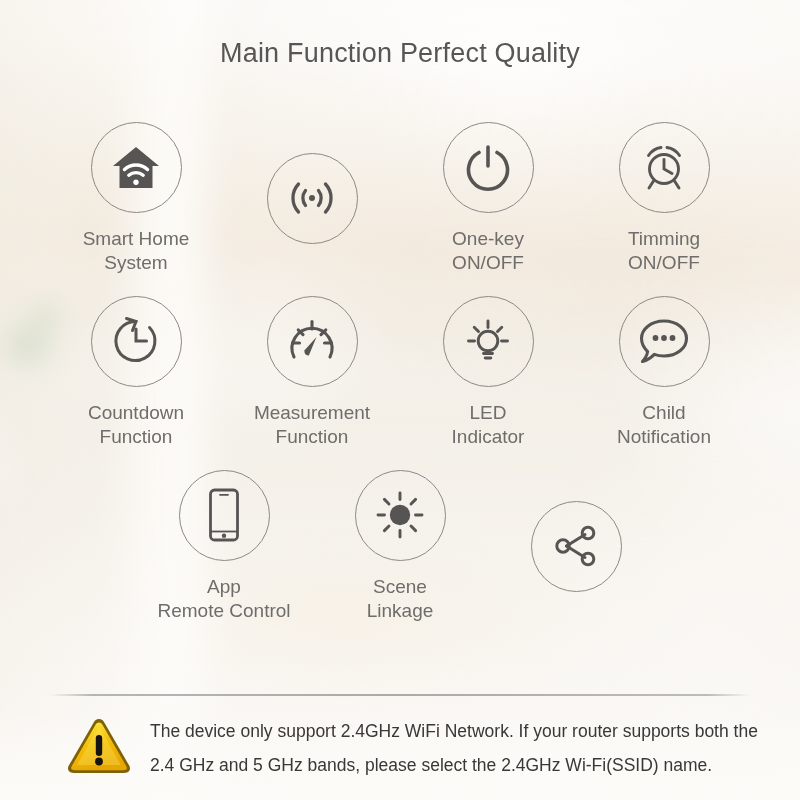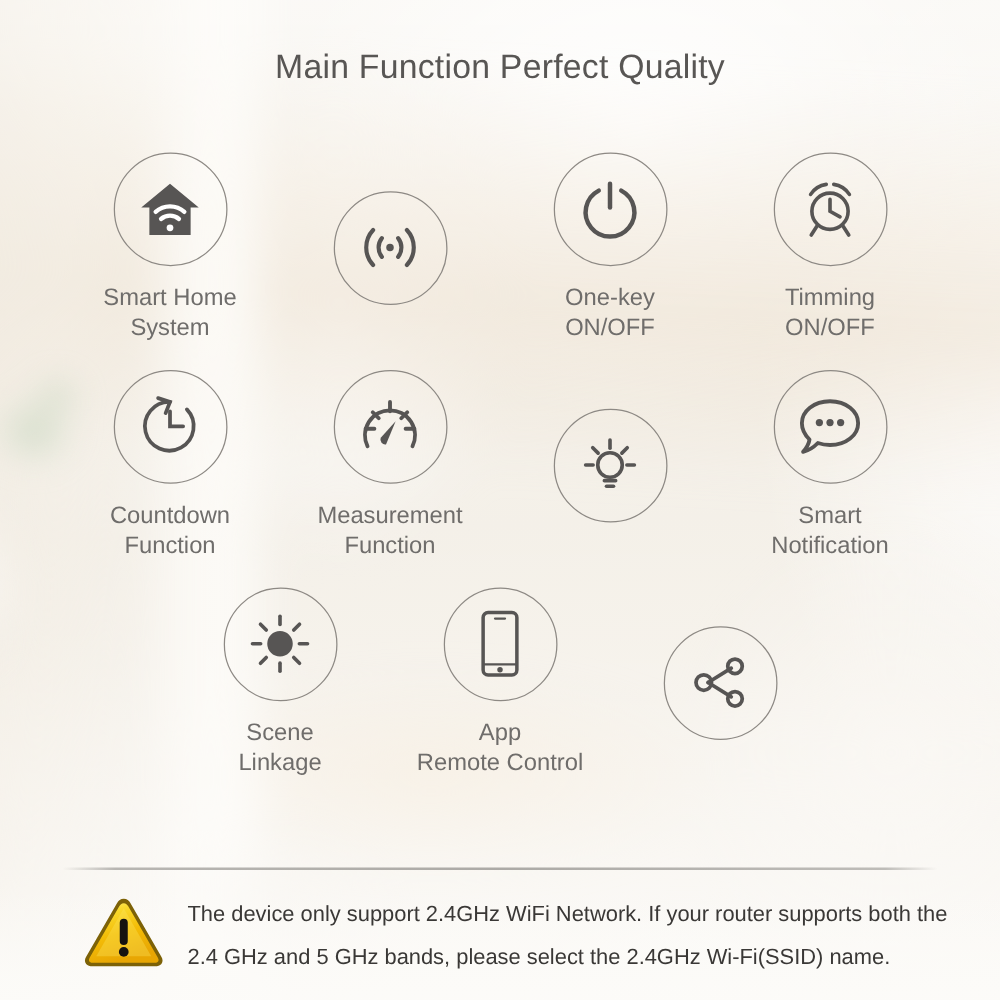--- a/index.html
+++ b/index.html
@@ -280,40 +280,57 @@
                 <line x1="23.2" y1="42" x2="28.8" y2="42"></line>
                 <line x1="26" y1="5" x2="26" y2="11.5"></line>
                 <line x1="6.5" y1="25" x2="12.5" y2="25"></line>
                 <line x1="45.5" y1="25" x2="39.5" y2="25"></line>
                 <line x1="12.2" y1="11.2" x2="16.5" y2="15.5"></line>
                 <line x1="39.8" y1="11.2" x2="35.5" y2="15.5"></line>
               </g>
             </svg>
           </span>
         </div>
+        <div class="caption">LED
+Indicator</div>
       </div>
 
       <div class="cell">
         <div class="circle">
           <span>
             <svg width="52" height="48" viewBox="0 0 52 48">
               <path d="M26 4 C39 4 48.5 12 48.5 21.5 C48.5 31 39 39 26 39 C22.5 39 19.2 38.4 16.3 37.4 C13 40.8 8.5 43.5 4.5 44.5 C7.5 41 9.2 37.6 9.6 34.6 C6.4 31.3 3.5 26.9 3.5 21.5 C3.5 12 13 4 26 4 Z" fill="none" stroke="#575554" stroke-width="3.1" stroke-linejoin="round"></path>
               <circle cx="17.5" cy="21" r="2.9" fill="#575554"></circle>
               <circle cx="26" cy="21" r="2.9" fill="#575554"></circle>
               <circle cx="34.5" cy="21" r="2.9" fill="#575554"></circle>
             </svg>
           </span>
         </div>
-        <div class="caption">Smart
+        <div class="caption">Child
 Notification</div>
       </div>
 
     </div>
 
     <div class="row">
+
+      <div class="cell">
+        <div class="circle">
+          <span>
+            <svg width="34" height="54" viewBox="0 0 34 54">
+              <rect x="3.5" y="2" width="27" height="50" rx="4" ry="4" fill="none" stroke="#575554" stroke-width="2.8"></rect>
+              <line x1="13" y1="6.8" x2="21" y2="6.8" stroke="#575554" stroke-width="1.8" stroke-linecap="round"></line>
+              <line x1="3.5" y1="43.5" x2="30.5" y2="43.5" stroke="#575554" stroke-width="1.8"></line>
+              <circle cx="17" cy="47.8" r="2.2" fill="#575554"></circle>
+            </svg>
+          </span>
+        </div>
+        <div class="caption">App
+Remote Control</div>
+      </div>
 
       <div class="cell">
         <div class="circle">
           <span>
             <svg width="50" height="50" viewBox="0 0 50 50">
               <circle cx="25" cy="25" r="10.2" fill="#575554"></circle>
               <g stroke="#575554" stroke-width="2.9" stroke-linecap="round">
                 <line x1="25" y1="3" x2="25" y2="9.5"></line>
                 <line x1="25" y1="40.5" x2="25" y2="47"></line>
                 <line x1="3" y1="25" x2="9.5" y2="25"></line>
@@ -321,35 +338,20 @@
                 <line x1="9.4" y1="9.4" x2="14" y2="14"></line>
                 <line x1="36" y1="36" x2="40.6" y2="40.6"></line>
                 <line x1="40.6" y1="9.4" x2="36" y2="14"></line>
                 <line x1="14" y1="36" x2="9.4" y2="40.6"></line>
               </g>
             </svg>
           </span>
         </div>
         <div class="caption">Scene
 Linkage</div>
-      </div>
-
-      <div class="cell">
-        <div class="circle">
-          <span>
-            <svg width="34" height="54" viewBox="0 0 34 54">
-              <rect x="3.5" y="2" width="27" height="50" rx="4" ry="4" fill="none" stroke="#575554" stroke-width="2.8"></rect>
-              <line x1="13" y1="6.8" x2="21" y2="6.8" stroke="#575554" stroke-width="1.8" stroke-linecap="round"></line>
-              <line x1="3.5" y1="43.5" x2="30.5" y2="43.5" stroke="#575554" stroke-width="1.8"></line>
-              <circle cx="17" cy="47.8" r="2.2" fill="#575554"></circle>
-            </svg>
-          </span>
-        </div>
-        <div class="caption">App
-Remote Control</div>
       </div>
 
       <div class="cell">
         <div class="circle">
           <span>
             <svg width="48" height="48" viewBox="0 0 48 48">
               <g stroke="#575554" stroke-width="3" fill="none" stroke-linecap="round">
                 <line x1="14.5" y1="24" x2="33" y2="12.5"></line>
                 <line x1="14.5" y1="24" x2="33" y2="35.5"></line>
               </g>

